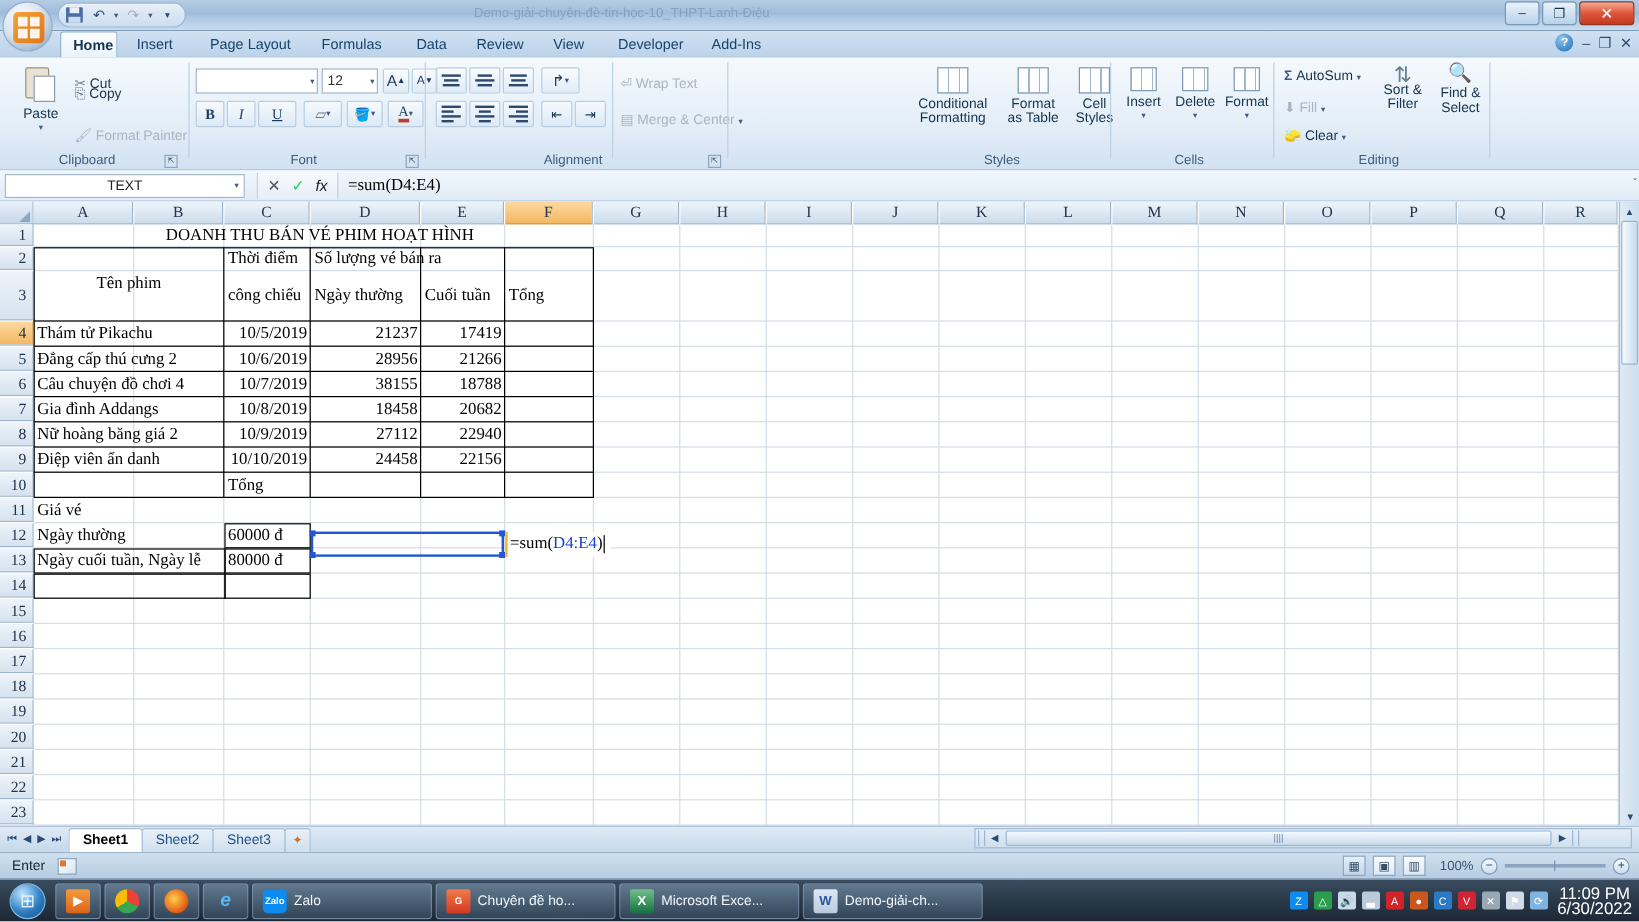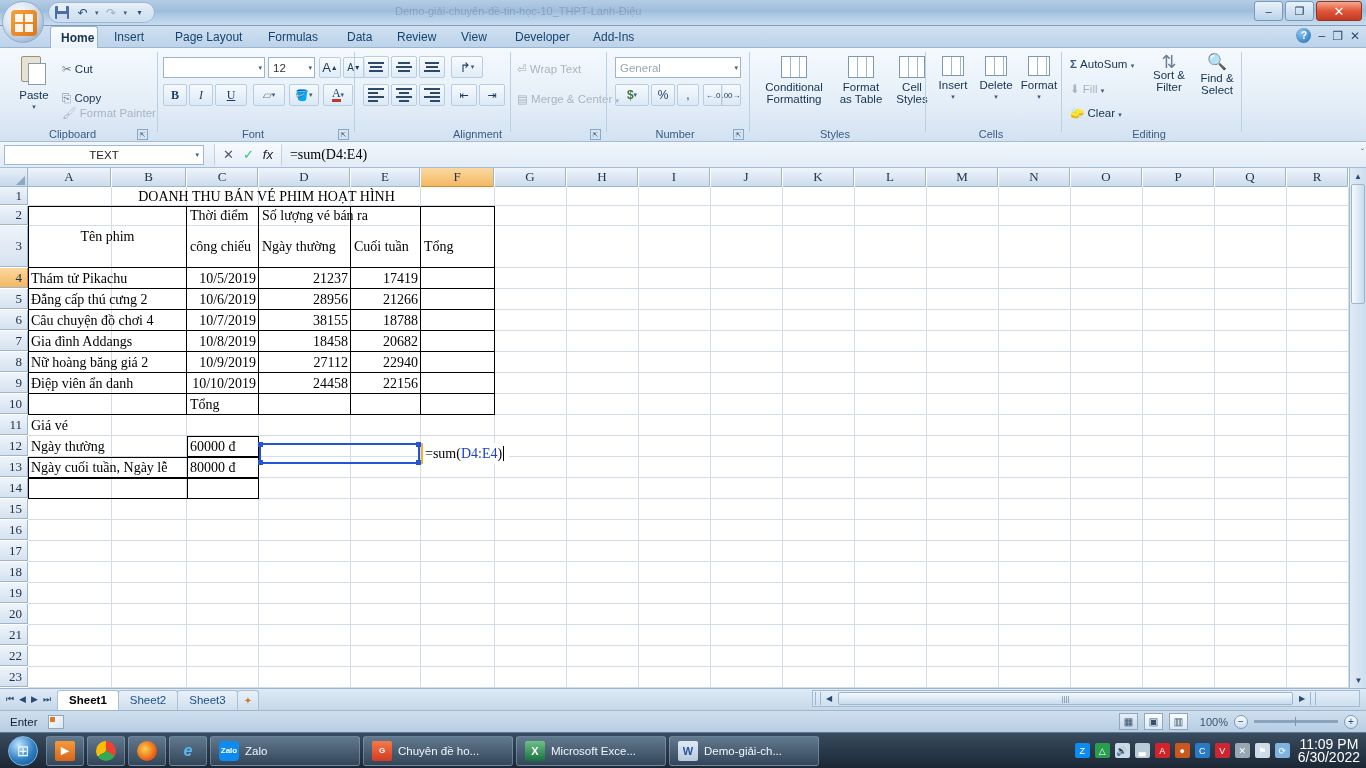--- a/index.html
+++ b/index.html
@@ -326,21 +326,21 @@
           <span class="clip"></span>
           <span class="pg"></span>
         </span>
       <span style="margin-top:3px">Paste</span>
       <span class="tiny-arrow">▾</span>
     </div>
     <div class="ritem" style="left:62px;top:14px;">
       <span style="color:#6a7a8c">✂</span>
       <span>Cut</span>
     </div>
-    <div class="ritem" style="left:62px;top:44px;">
+    <div class="ritem" style="left:62px;top:25px;">
       <span style="color:#6a7a8c">⎘</span>
       <span>Copy</span>
     </div>
     <div class="ritem dim" style="left:62px;top:58px;">
       <span>🖌</span>
       <span>Format Painter</span>
     </div>
     <div class="grp-label" style="width:145px">Clipboard</div>
     <div class="dlg-launch" style="right:10px">⇱</div>
     <div class="grp-sep" style="right:0"></div>
@@ -447,41 +447,20 @@
       <span>▤</span>
       <span>Merge &amp; Center</span>
       <span class="tiny-arrow">▾</span>
     </div>
     <div class="grp-label" style="width:245px">Alignment</div>
     <div class="dlg-launch" style="right:6px">⇱</div>
     <div class="grp-sep" style="left:155px"></div>
     <div class="grp-sep" style="right:0"></div>
   </div>
 
-  <div class="grp" style="left:607px;width:143px;">
-    <div class="ff-box" style="left:8px;top:9px;width:126px;color:#98a6b6">
-      <span>General</span>
-      <span class="combo-arrow">▾</span>
-    </div>
-    <div class="sbtn" style="left:8px;top:36px;width:34px;height:22px;">
-      <span style="font-weight:bold;color:#3c7a3c">$</span>
-        <span class="tiny-arrow">▾</span>
-    </div>
-    <div class="sbtn" style="left:44px;top:36px;width:24px;height:22px;">%</div>
-    <div class="sbtn" style="left:70px;top:36px;width:22px;height:22px;">,</div>
-    <div class="sbtn" style="left:96px;top:36px;width:20px;height:22px;font-size:8px">
-        <span>←.0</span>
-      </div>
-    <div class="sbtn" style="left:114px;top:36px;width:20px;height:22px;font-size:8px">
-        <span>.00→</span>
-      </div>
-    <div class="grp-label" style="width:136px">Number</div>
-    <div class="dlg-launch" style="right:6px">⇱</div>
-    <div class="grp-sep" style="right:0"></div>
-  </div>
 
   <div class="grp" style="left:750px;width:176px;">
     <div class="big-btn" style="left:8px;top:8px;width:72px;">
       <span class="ic-grid"></span>
       <span style="margin-top:3px">Conditional</span>
       <span>Formatting</span>
     </div>
     <div class="big-btn" style="left:82px;top:8px;width:58px;">
       <span class="ic-grid"></span>
       <span style="margin-top:3px">Format</span>

